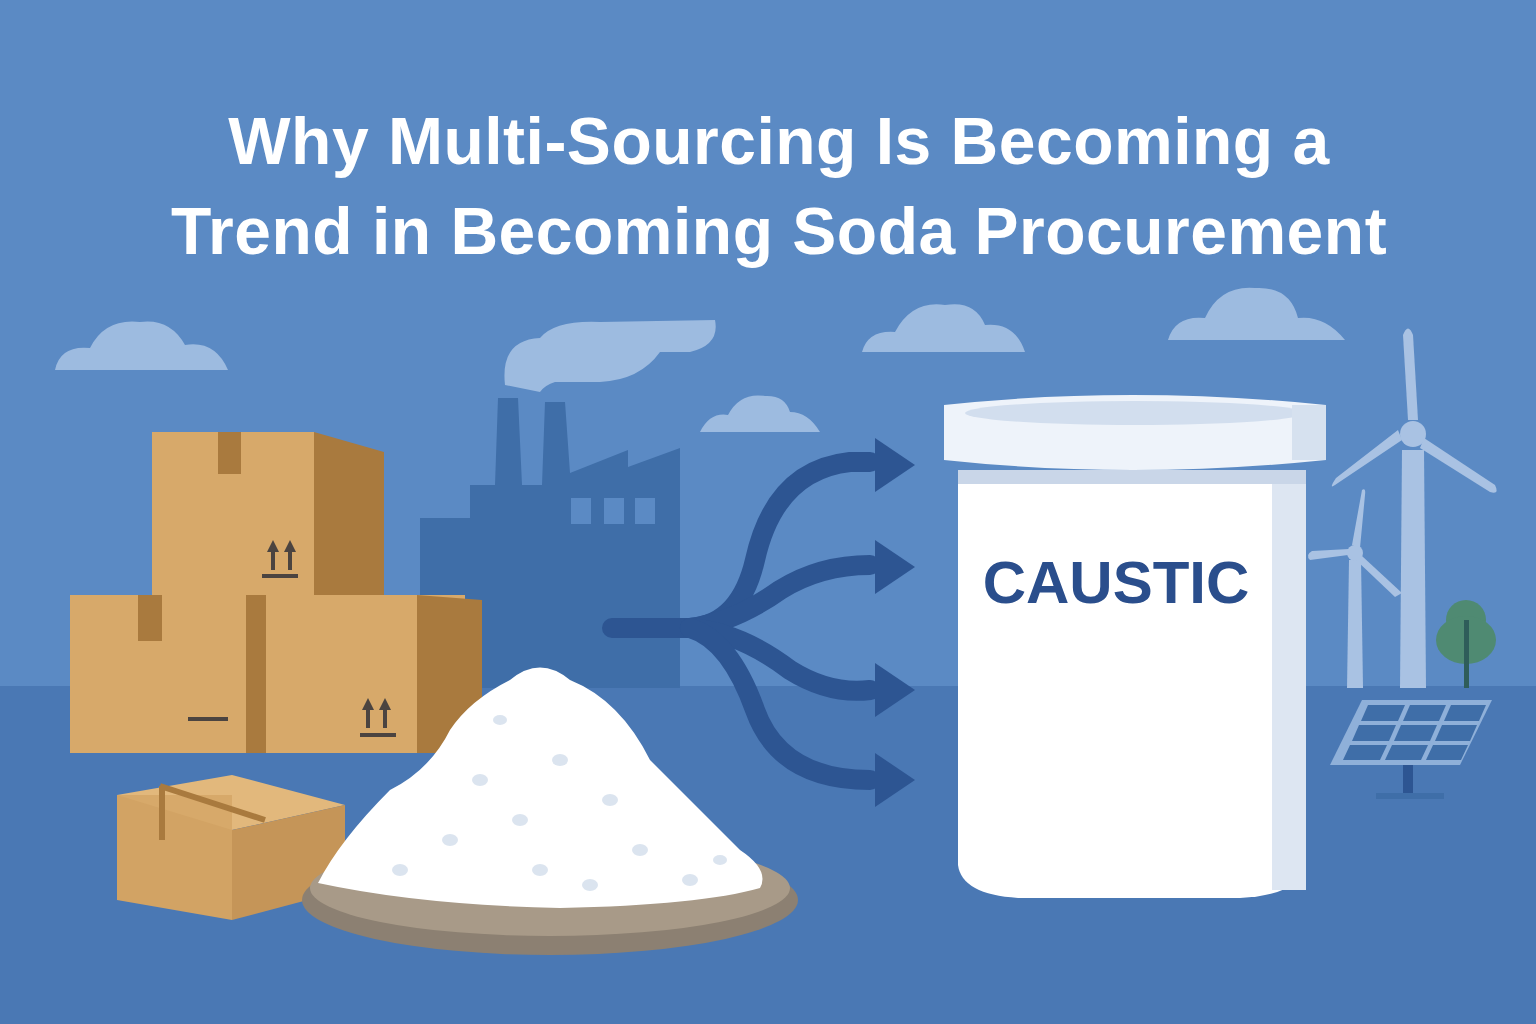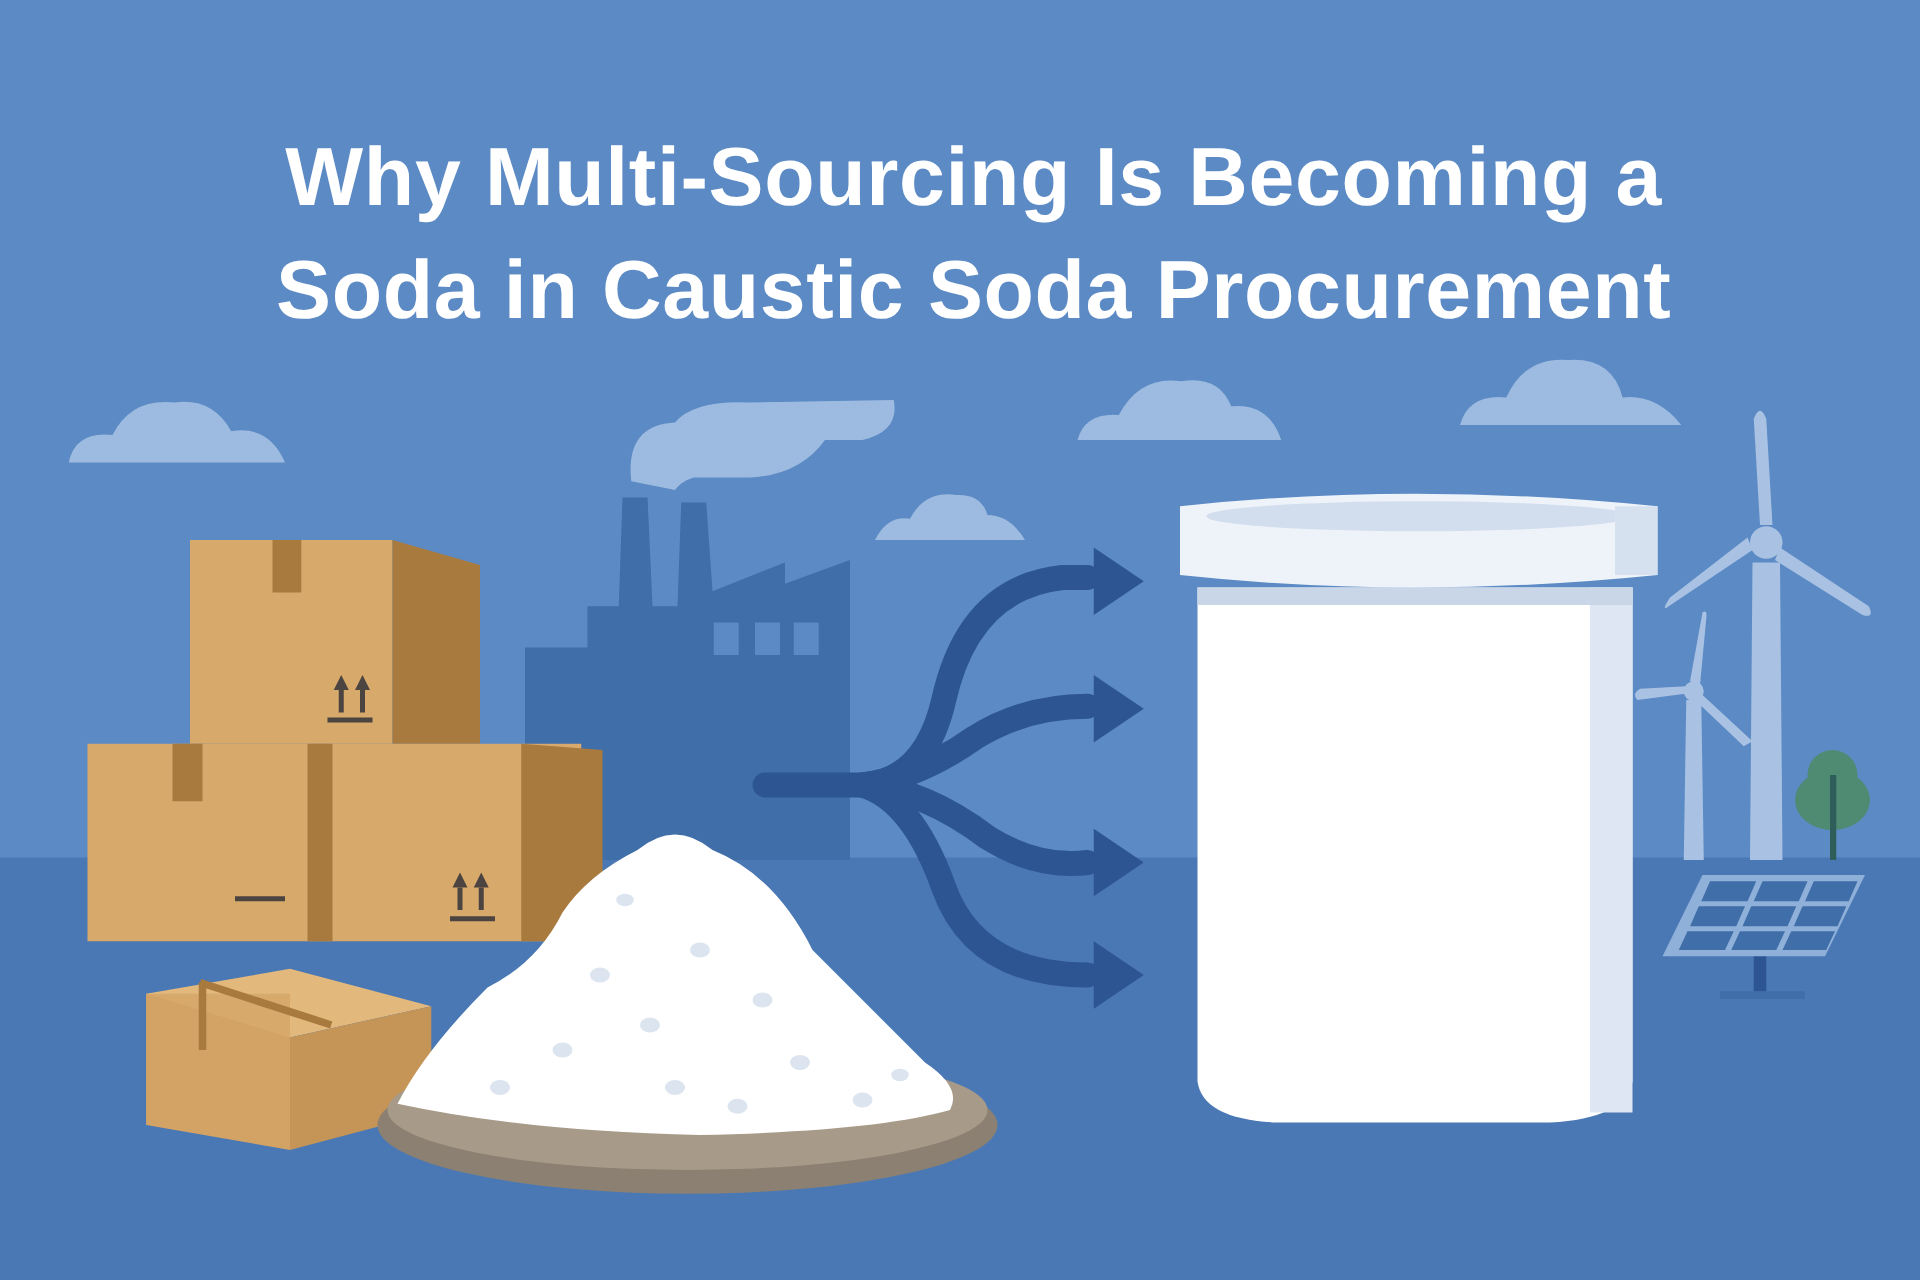--- a/index.html
+++ b/index.html
@@ -152,18 +152,19 @@
         <polygon points="1442,725 1477,725 1470,741 1435,741"></polygon>
         <polygon points="1350,745 1387,745 1380,760 1343,760"></polygon>
         <polygon points="1392,745 1428,745 1421,760 1385,760"></polygon>
         <polygon points="1433,745 1468,745 1461,760 1426,760"></polygon>
       </g>
     </g>
   </svg>
 
   <div class="title">
     <div>Why Multi-Sourcing Is Becoming a</div>
-    <div>Soda in Caustic Soda Procurement</div>
+    <div>Trend in Becoming Soda Procurement</div>
   </div>
 
   <div class="drum-label">
+    <div>CAUSTIC</div>
   </div>
 </div>
 
 </body></html>

